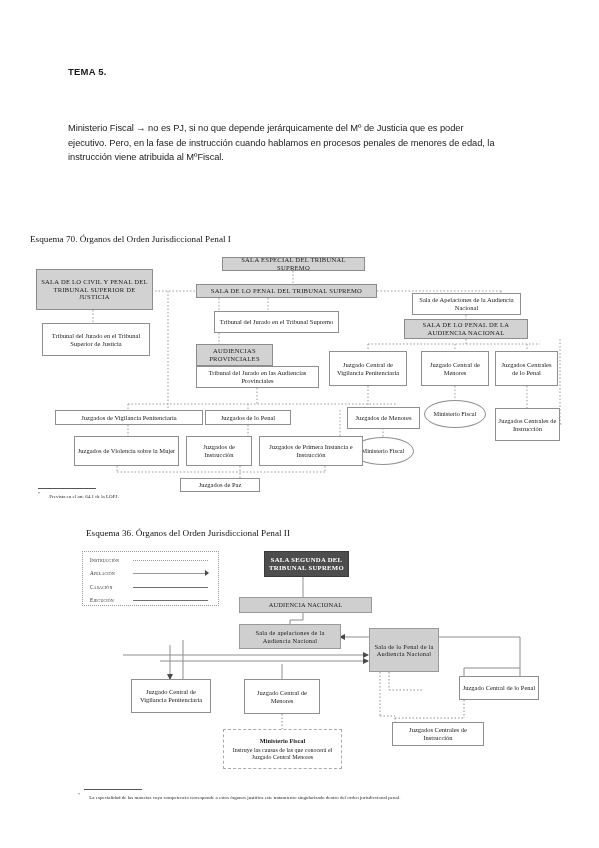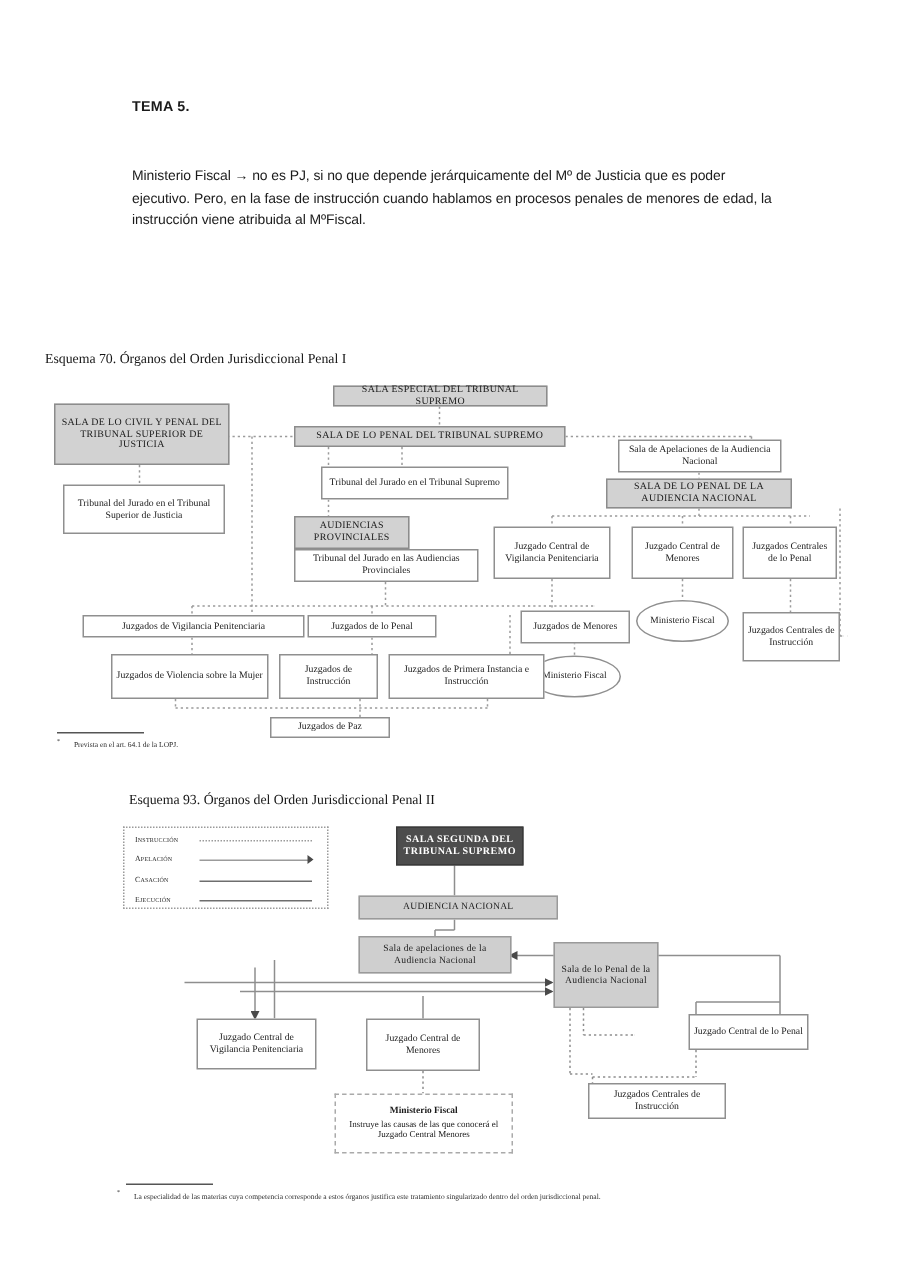--- a/index.html
+++ b/index.html
@@ -7,27 +7,27 @@
   body {
     width:599px; height:848px;
     background:#ffffff;
     font-family:"Liberation Sans", sans-serif;
     color:#1a1a1a;
     overflow:hidden;
     position:relative;
   }
 
   
-  .prose { position:absolute; left:88px; top:66px; width:430px; }
+  .prose { position:absolute; left:68px; top:66px; width:430px; }
   .prose .tema { font-size:9.5px; font-weight:bold; letter-spacing:.2px; }
   .prose p {
     margin:0; font-size:9.3px; line-height:14.6px;
     text-align:left; letter-spacing:-0.05px;
   }
-  .prose .para1 { margin-top:33px; }
+  .prose .para1 { margin-top:44px; }
   .prose .para2 { margin-top:14px; }
 
   
   .fig { position:absolute; left:0; top:0; width:599px; }
   .fig-title {
     position:absolute;
     font-family:"Liberation Serif", serif;
     font-size:9.2px; color:#151515; white-space:nowrap;
   }
 
@@ -253,21 +253,21 @@
 
   <div class="fn-rule" style="left:38px; top:488px; width:58px;"></div>
   <div class="footnote" style="left:38px; top:491px;">
     <sup>*</sup>
     <span style="padding-left:8px;">Prevista en el art. 64.1 de la LOPJ.</span>
   </div>
 </div>
 
 <div class="fig">
 
-  <div class="fig-title" style="left:86px; top:528px;">Esquema 93. Órganos del Orden Jurisdiccional Penal II</div>
+  <div class="fig-title" style="left:86px; top:528px;">Esquema 36. Órganos del Orden Jurisdiccional Penal II</div>
 
   <div class="legend-box" style="left:82px; top:551px; width:137px; height:55px;">
     <div class="legend-row" style="top:2px;">
       <div class="legend-label">Instrucción</div>
       <div class="legend-line">
           <i class="ll-dot"></i>
         </div>
     </div>
     <div class="legend-row" style="top:15px;">
       <div class="legend-label">Apelación</div>

